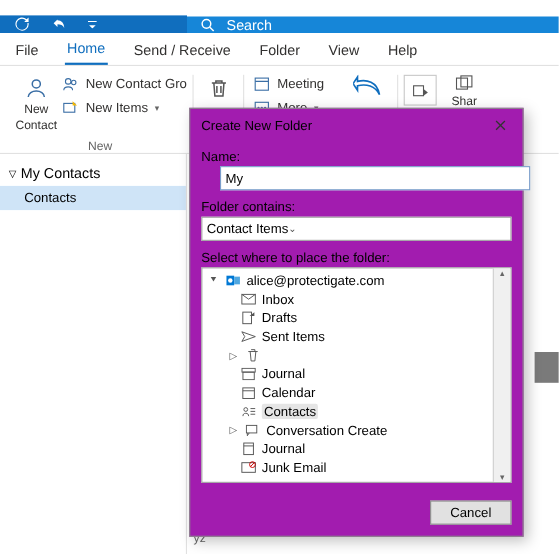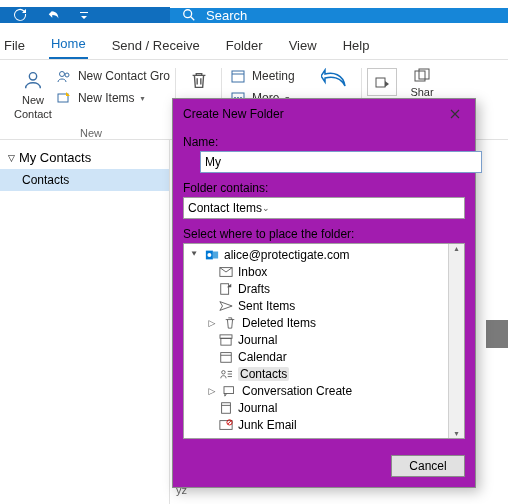--- a/index.html
+++ b/index.html
@@ -1,26 +1,26 @@
 <!DOCTYPE html>
 <html><head>
 <meta charset="utf-8">
 <style>
   * { box-sizing: border-box; font-family: "Segoe UI", Arial, sans-serif; }
   body { margin: 0; width: 508px; height: 504px; background: #fff; overflow: hidden; font-size: 12px; position: relative; }
 
   
-  .titlebar { height: 30px; background: #fff; display: flex; align-items: center; }
+  .titlebar { height: 30px; background: #fff; display: flex; align-items: flex-end; }
   .tb-left { background: #106ebe; width: 170px; display: flex; align-items: center; padding-left: 12px; gap: 18px; }
   .tb-left .icon { width: 16px; height: 16px; display: inline-flex; align-items: center; justify-content: center; }
   .tb-search { background: #1686d8; flex: 1; display: flex; align-items: center; padding-left: 12px; color: #fff; gap: 10px; }
   .tb-search .stext { font-size: 13px; }
 
   
-  .menubar { height: 30px; display: flex; align-items: flex-end; padding: 0 2px; gap: 22px; border-bottom: 1px solid #e1e1e1; }
+  .menubar { height: 30px; display: flex; align-items: flex-end; padding: 0 12px; gap: 22px; border-bottom: 1px solid #e1e1e1; }
   .menubar .tab { font-size: 13px; color: #323130; padding: 6px 2px; cursor: default; }
   .menubar .tab.active { color: #106ebe; border-bottom: 2px solid #106ebe; font-weight: 400; }
 
   
   .ribbon { height: 80px; border-bottom: 1px solid #e1e1e1; display: flex; padding: 4px 6px 0 6px; position: relative; }
   .rgroup { display: flex; flex-direction: column; padding: 0 8px; position: relative; }
   .rgroup.sep::after { content:""; position:absolute; right:0; top:4px; bottom:16px; width:1px; background:#e1e1e1; }
   .rbig { display: flex; flex-direction: column; align-items: center; justify-content: flex-start; padding-top: 4px; width: 48px; gap: 2px; font-size: 11px; color: #323130; text-align: center; }
   .rlist { display: flex; flex-direction: column; gap: 2px; justify-content: flex-start; padding-top: 2px; }
   .ritem { display: flex; align-items: center; gap: 6px; font-size: 12px; color: #323130; height: 20px; white-space: nowrap; }
@@ -285,21 +285,20 @@
             </span>
           <span class="lbl">Sent Items</span>
         </div>
         <div class="tree-row" style="padding-left:22px">
           <span class="twisty">▷</span>
           <span class="ticon">
               <svg width="12" height="14" viewBox="0 0 14 16">
                 <path d="M2 4h10M4 4l1 10h4l1-10M5 2h4v2" fill="none" stroke="#555"></path>
               </svg>
             </span>
-          <span class="lbl">Deleted Items</span>
         </div>
         <div class="tree-row" style="padding-left:34px">
           <span class="ticon">
               <svg width="14" height="12" viewBox="0 0 16 14">
                 <rect x="1" y="1" width="14" height="4" fill="none" stroke="#555"></rect>
                 <rect x="2" y="5" width="12" height="8" fill="none" stroke="#555"></rect>
               </svg>
             </span>
           <span class="lbl">Journal</span>
         </div>

